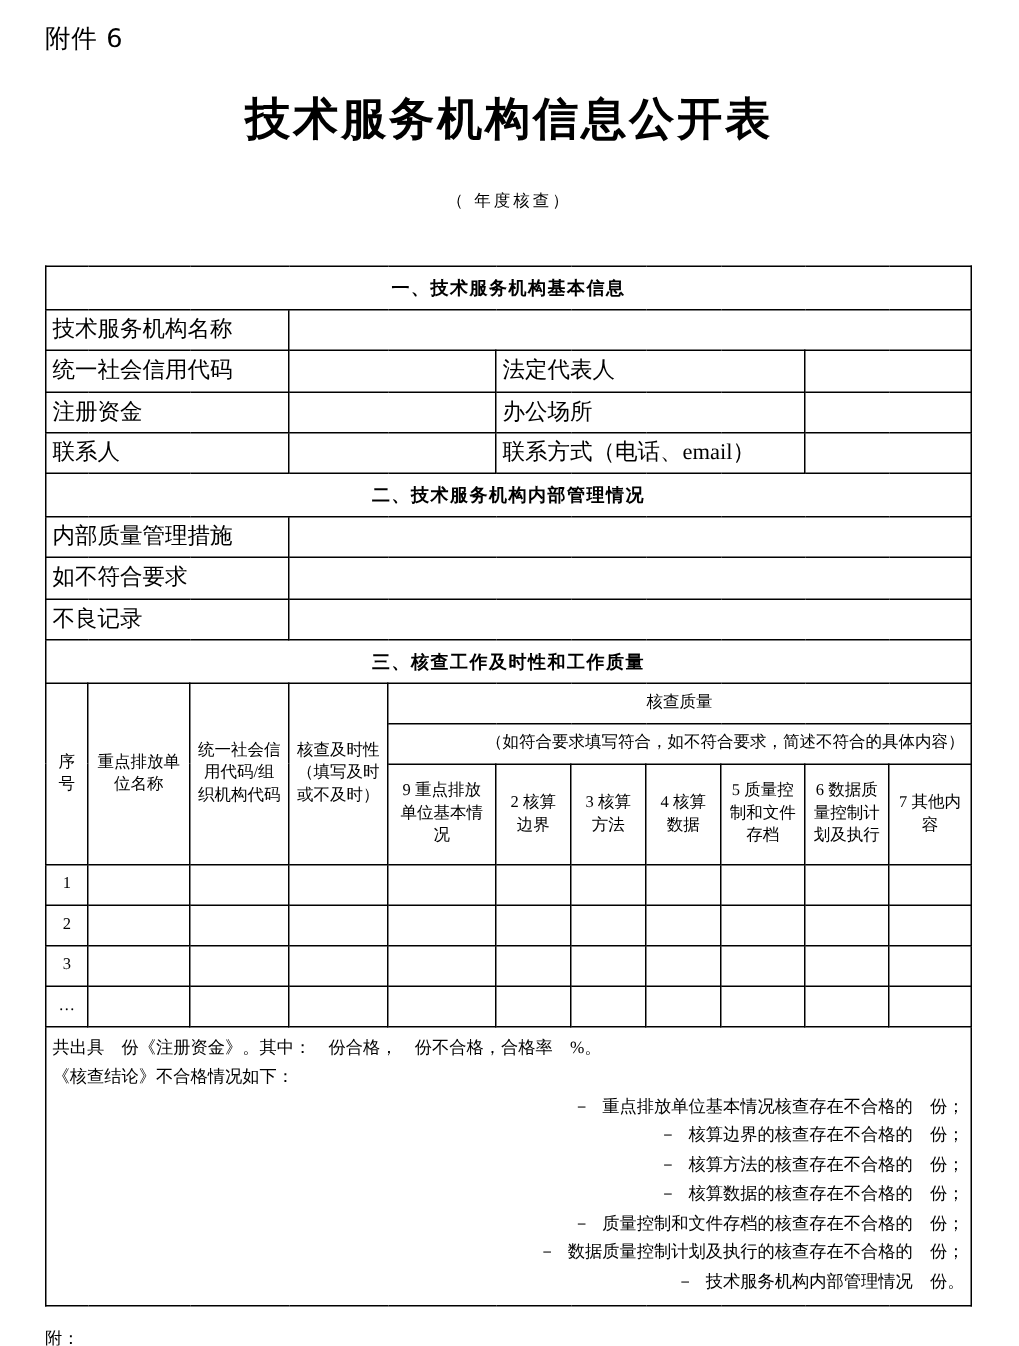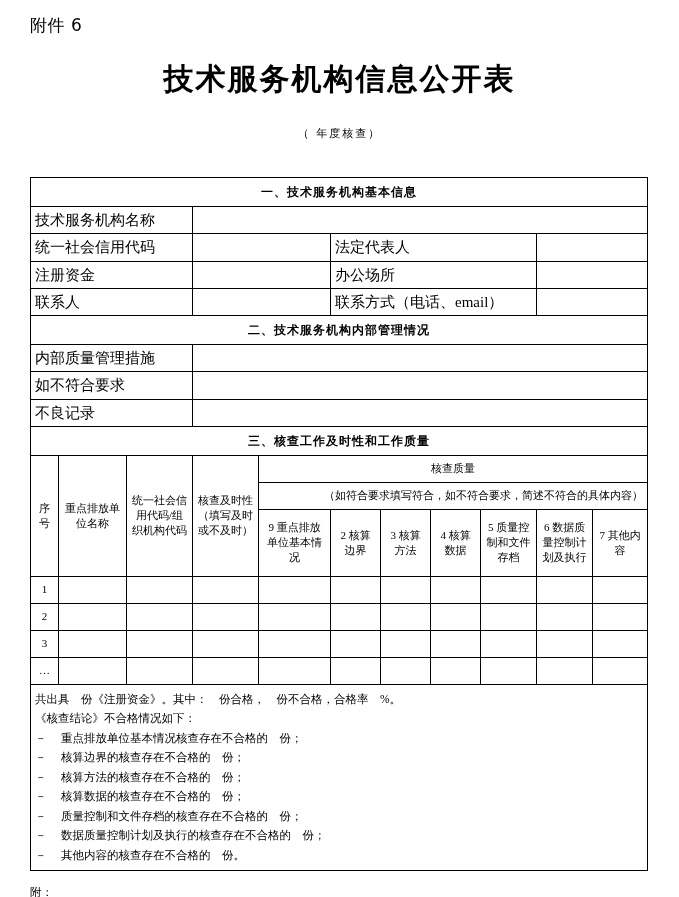--- a/index.html
+++ b/index.html
@@ -87,20 +87,21 @@
   .tall { height: 26px; }
   .notes {
     font-size: 11.5px;
     line-height: 1.45;
     padding: 6px 8px 8px 8px;
   }
   .notes .line { margin: 4px 0; }
   .notes .bullet {
     margin: 4px 0 4px 0;
     padding-left: 0;
+    text-align: right;
   }
   .notes .bullet .dash {
     display: inline-block;
     width: 18px;
   }
   .notes .bullet .btext {
     display: inline-block;
     padding-left: 8px;
   }
   .appendix {
@@ -265,21 +266,21 @@
     <tr>
       <td colspan="11" class="notes">
         <div class="line">共出具　份《注册资金》。其中：　份合格，　份不合格，合格率　%。</div>
         <div class="line">《核查结论》不合格情况如下：</div>
         <div class="bullet"><span class="dash">－</span><span class="btext">重点排放单位基本情况核查存在不合格的　份；</span></div>
         <div class="bullet"><span class="dash">－</span><span class="btext">核算边界的核查存在不合格的　份；</span></div>
         <div class="bullet"><span class="dash">－</span><span class="btext">核算方法的核查存在不合格的　份；</span></div>
         <div class="bullet"><span class="dash">－</span><span class="btext">核算数据的核查存在不合格的　份；</span></div>
         <div class="bullet"><span class="dash">－</span><span class="btext">质量控制和文件存档的核查存在不合格的　份；</span></div>
         <div class="bullet"><span class="dash">－</span><span class="btext">数据质量控制计划及执行的核查存在不合格的　份；</span></div>
-        <div class="bullet"><span class="dash">－</span><span class="btext">其他内容的核查存在不合格的　份。</span></div>
+        <div class="bullet"><span class="dash">－</span><span class="btext">技术服务机构内部管理情况　份。</span></div>
       </td>
     </tr>
   </tbody>
     </table>
 
   <div class="appendix">
     <div>附：</div>
     <div>1.技术服务机构内部质量管理相关文件</div>
 
   </div>

